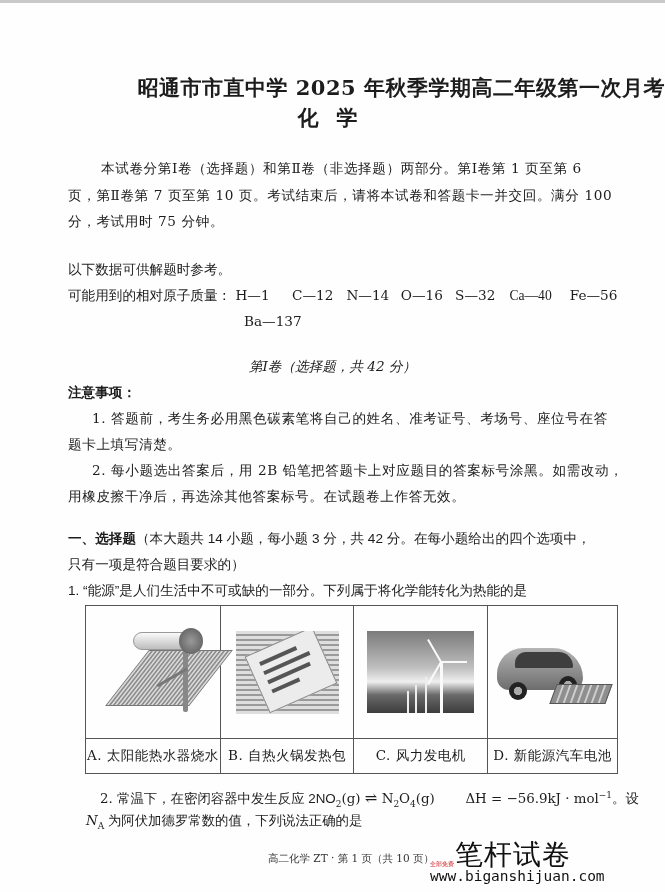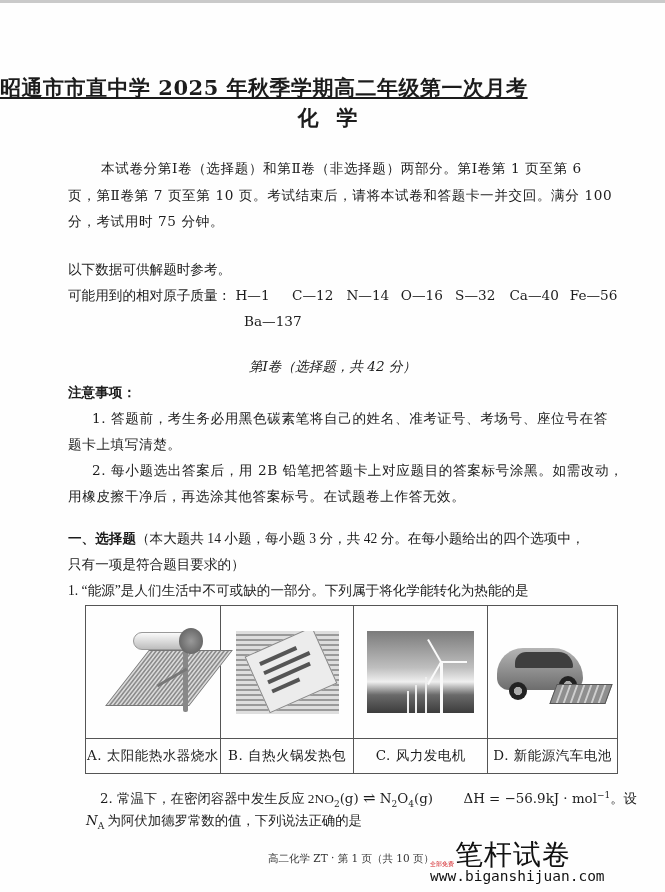--- a/index.html
+++ b/index.html
@@ -1,24 +1,24 @@
 <!DOCTYPE html>
 <html><head>
 <meta charset="utf-8">
 <style>
   * { margin: 0; padding: 0; box-sizing: border-box; }
   html, body { width: 665px; height: 892px; background: #fefefe; overflow: hidden; }
   body { position: relative; font-family: "DejaVu Serif", "Liberation Serif", serif; color: #1c1c1c; }
   .topband { position: absolute; left: 0; top: 0; width: 665px; height: 3px; background: #cacaca; }
   .abs { position: absolute; white-space: nowrap; }
-  .title { left: 0; width: 665px; text-align: left; font-weight: bold; font-size: 21px; letter-spacing: 0.5px; top: 74px; text-decoration: underline; }
+  .title { left: 0; width: 665px; text-align: right; font-weight: bold; font-size: 21px; letter-spacing: 0.5px; top: 74px; }
   .subject { left: 0; width: 665px; text-align: center; font-weight: bold; font-size: 21px; top: 104px; letter-spacing: 18px; padding-left: 8px; }
   .p { font-size: 13.6px; line-height: 26px; }
   .kai { font-family: "DejaVu Serif", serif; letter-spacing: 0.6px; }
-  .sans { font-family: Liberation Serif, serif; }
+  .sans { font-family: Liberation Sans, sans-serif; }
   .bold { font-weight: bold; }
   .center { left: 0; width: 665px; text-align: center; }
 
   table.q1 { position: absolute; left: 85px; top: 605px; width: 533px; border-collapse: collapse; }
   table.q1 td { border: 1.4px solid #555; text-align: center; vertical-align: middle; }
   table.q1 tr.img-row td { height: 133px; }
   table.q1 tr.lbl-row td { height: 35px; font-size: 13.5px; letter-spacing: 0.5px; }
   .pic { margin: 0 auto; position: relative; }
 
   
@@ -67,21 +67,21 @@
 
 <div class="abs p sans" style="left:68px;top:257px;">以下数据可供解题时参考。</div>
 <div class="abs p" style="left:68px;top:282px;">
   <span class="sans">可能用到的相对原子质量：</span>
   <span style="display:inline-block;width:40px;">H—1</span>
   <span style="display:inline-block;width:8px;"></span>
   <span style="display:inline-block;width:50px;">C—12</span>
   <span style="display:inline-block;width:50px;">N—14</span>
   <span style="display:inline-block;width:50px;">O—16</span>
   <span style="display:inline-block;width:50px;">S—32</span>
-  <span style="display:inline-block;width:56px;">Ca—40</span>
+  <span style="display:inline-block;width:56px;font-family:Liberation Serif, serif;">Ca—40</span>
   <span>Fe—56</span>
 </div>
 <div class="abs p" style="left:244px;top:308px;">Ba—137</div>
 
 <div class="abs p center" style="top:353px;font-style:italic;">第Ⅰ卷（选择题，共 42 分）</div>
 <div class="abs p sans bold" style="left:68px;top:380px;">注意事项：</div>
 <div class="abs p kai" style="left:92px;top:405px;">1. 答题前，考生务必用黑色碳素笔将自己的姓名、准考证号、考场号、座位号在答</div>
 <div class="abs p kai" style="left:68px;top:431px;">题卡上填写清楚。</div>
 <div class="abs p kai" style="left:92px;top:457px;">2. 每小题选出答案后，用 2B 铅笔把答题卡上对应题目的答案标号涂黑。如需改动，</div>
 <div class="abs p kai" style="left:68px;top:483px;">用橡皮擦干净后，再选涂其他答案标号。在试题卷上作答无效。</div>

